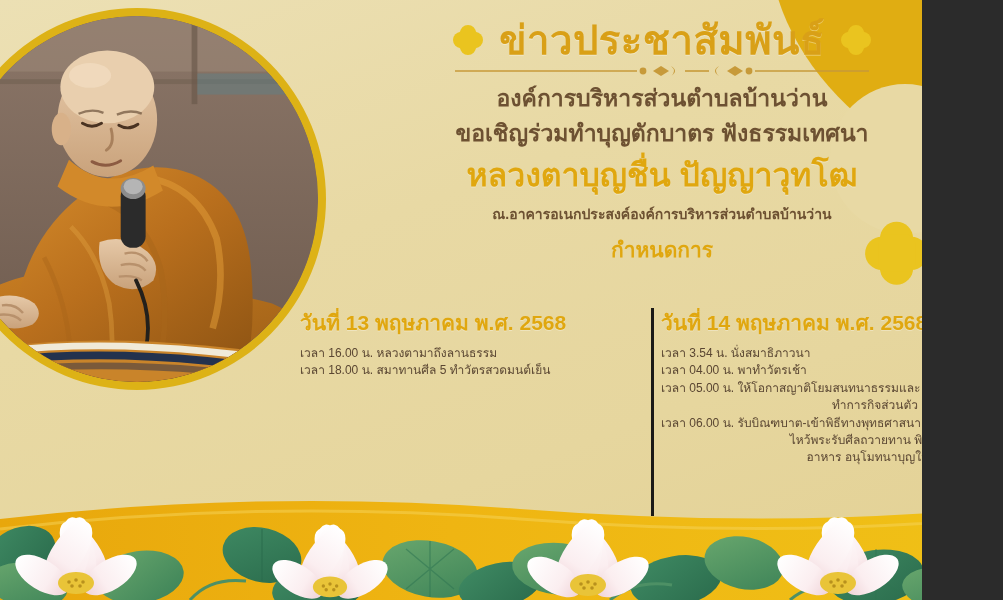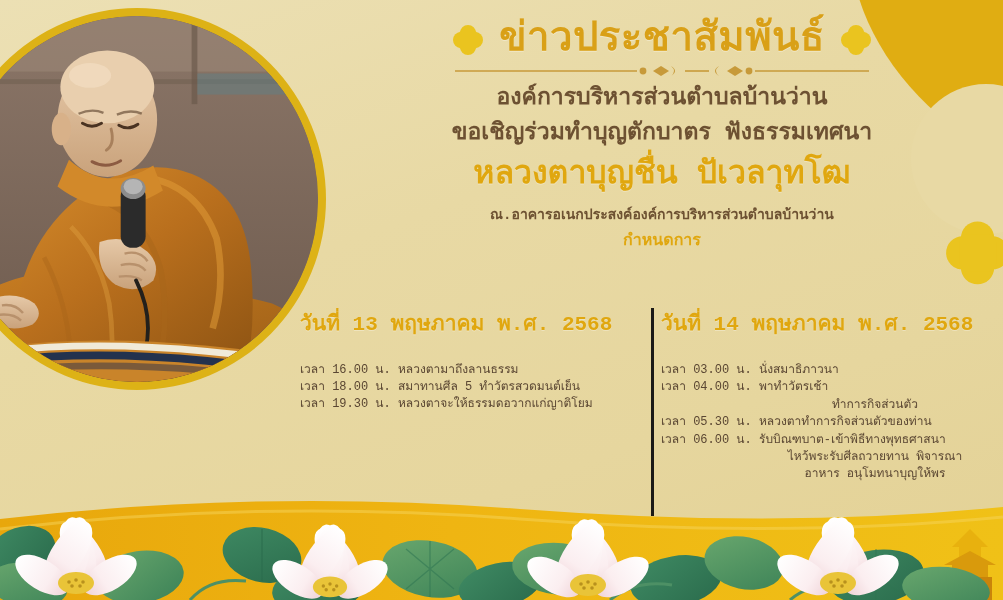--- a/index.html
+++ b/index.html
@@ -2,24 +2,24 @@
 <html><head>
 <meta charset="utf-8">
 <style>
   html, body {
     margin: 0;
     padding: 0;
     background: #2b2b2b;
   }
   #poster {
     position: relative;
-    width: 1003px;
+    width: 922px;
     height: 600px;
     overflow: hidden;
-    font-family: Liberation Mono, monospace;
+    font-family: Liberation Sans, sans-serif;
     background: linear-gradient(160deg, #ece0b4 0%, #e8d9a4 38%, #e6d69e 70%, #e3d195 100%);
   }
 
   
   .corner-gold {
     position: absolute;
     top: -70px;
     right: -120px;
     width: 300px;
     height: 230px;
@@ -165,24 +165,24 @@
     line-height: 1.2;
     text-shadow: 0 1px 0 rgba(255,255,255,.3);
   }
   .venue {
     font-size: 14px;
     font-weight: bold;
     color: #6d5132;
     margin-top: 9px;
   }
   .agenda-word {
-    font-size: 16px;
+    font-size: 21px;
     font-weight: bold;
     color: #e0a70f;
-    margin-top: 2px;
+    margin-top: 8px;
   }
 
   
   .schedule {
     position: absolute;
     left: 300px;
     top: 306px;
     width: 700px;
     display: flex;
   }
@@ -193,21 +193,21 @@
     left: 351px;
     top: 2px;
     width: 3px;
     height: 208px;
     background: #1b1a17;
   }
   .day-title {
     font-size: 21px;
     font-weight: bold;
     color: #e0a70f;
-    margin-bottom: 23px;
+    margin-bottom: 6px;
     text-shadow: 0 1px 0 rgba(255,255,255,.3);
   }
   .sched-item {
     font-size: 12px;
     color: #5a4632;
     line-height: 1.42;
     white-space: pre-line;
   }
   .col-right .sched-item { line-height: 1.45; }
   .indent { display: block; padding-left: 92px; text-align: center; }
@@ -339,41 +339,40 @@
         <line x1="238" y1="7" x2="262" y2="7" stroke="#c79a3a" stroke-width="1.6"></line>
         <path d="M272 2 q-8 5 0 10 q-6 -5 0 -10" fill="#c79a3a"></path>
         <path d="M280 7 l8 -5 l8 5 l-8 5 Z" fill="#c79a3a"></path>
         <circle cx="302" cy="7" r="3.4" fill="#c79a3a"></circle>
         <line x1="308" y1="7" x2="422" y2="7" stroke="#c79a3a" stroke-width="1.6"></line>
       </svg>
     </div>
 
     <div class="sub1">องค์การบริหารส่วนตำบลบ้านว่าน</div>
     <div class="sub3">ขอเชิญร่วมทำบุญตักบาตร ฟังธรรมเทศนา</div>
-    <div class="monk-name">หลวงตาบุญชื่น ปัเวลาุทโฒ</div>
+    <div class="monk-name">หลวงตาบุญชื่น ปัญญาวุทโฒ</div>
     <div class="venue">ณ.อาคารอเนกประสงค์องค์การบริหารส่วนตำบลบ้านว่าน</div>
     <div class="agenda-word">กำหนดการ</div>
   </div>
 
   <div class="schedule">
     <div class="col-divider"></div>
 
     <div class="col-left">
       <div class="day-title">วันที่ 13 พฤษภาคม พ.ศ. 2568</div>
       <div class="sched-item">เวลา 16.00 น. หลวงตามาถึงลานธรรม</div>
       <div class="sched-item">เวลา 18.00 น. สมาทานศีล 5 ทำวัตรสวดมนต์เย็น</div>
-      <div class="sched-item">เวลา 19.30 น. หลวงตาจะให้ธรรมดอวากแก่ญาติโยม</div>
     </div>
 
     <div class="col-right">
       <div class="day-title">วันที่ 14 พฤษภาคม พ.ศ. 2568</div>
-      <div class="sched-item">เวลา 03.00 น. นั่งสมาธิภาวนา</div>
+      <div class="sched-item">เวลา 3.54 น. นั่งสมาธิภาวนา</div>
       <div class="sched-item">เวลา 04.00 น. พาทำวัตรเช้า</div>
+      <div class="sched-item">เวลา 05.00 น. ให้โอกาสญาติโยมสนทนาธรรมและ</div>
       <div class="sched-item indent">ทำการกิจส่วนตัว</div>
-      <div class="sched-item">เวลา 05.30 น. หลวงตาทำการกิจส่วนตัวของท่าน</div>
       <div class="sched-item">เวลา 06.00 น. รับบิณฑบาต-เข้าพิธีทางพุทธศาสนา</div>
       <div class="sched-item indent">ไหว้พระรับศีลถวายทาน พิจารณา</div>
       <div class="sched-item indent">อาหาร อนุโมทนาบุญให้พร</div>
     </div>
   </div>
 
   <div class="lotus-band">
     <svg viewBox="0 0 1003 115" preserveAspectRatio="none">
       <defs>
         <linearGradient id="bandg" x1="0" y1="0" x2="1" y2="0">

